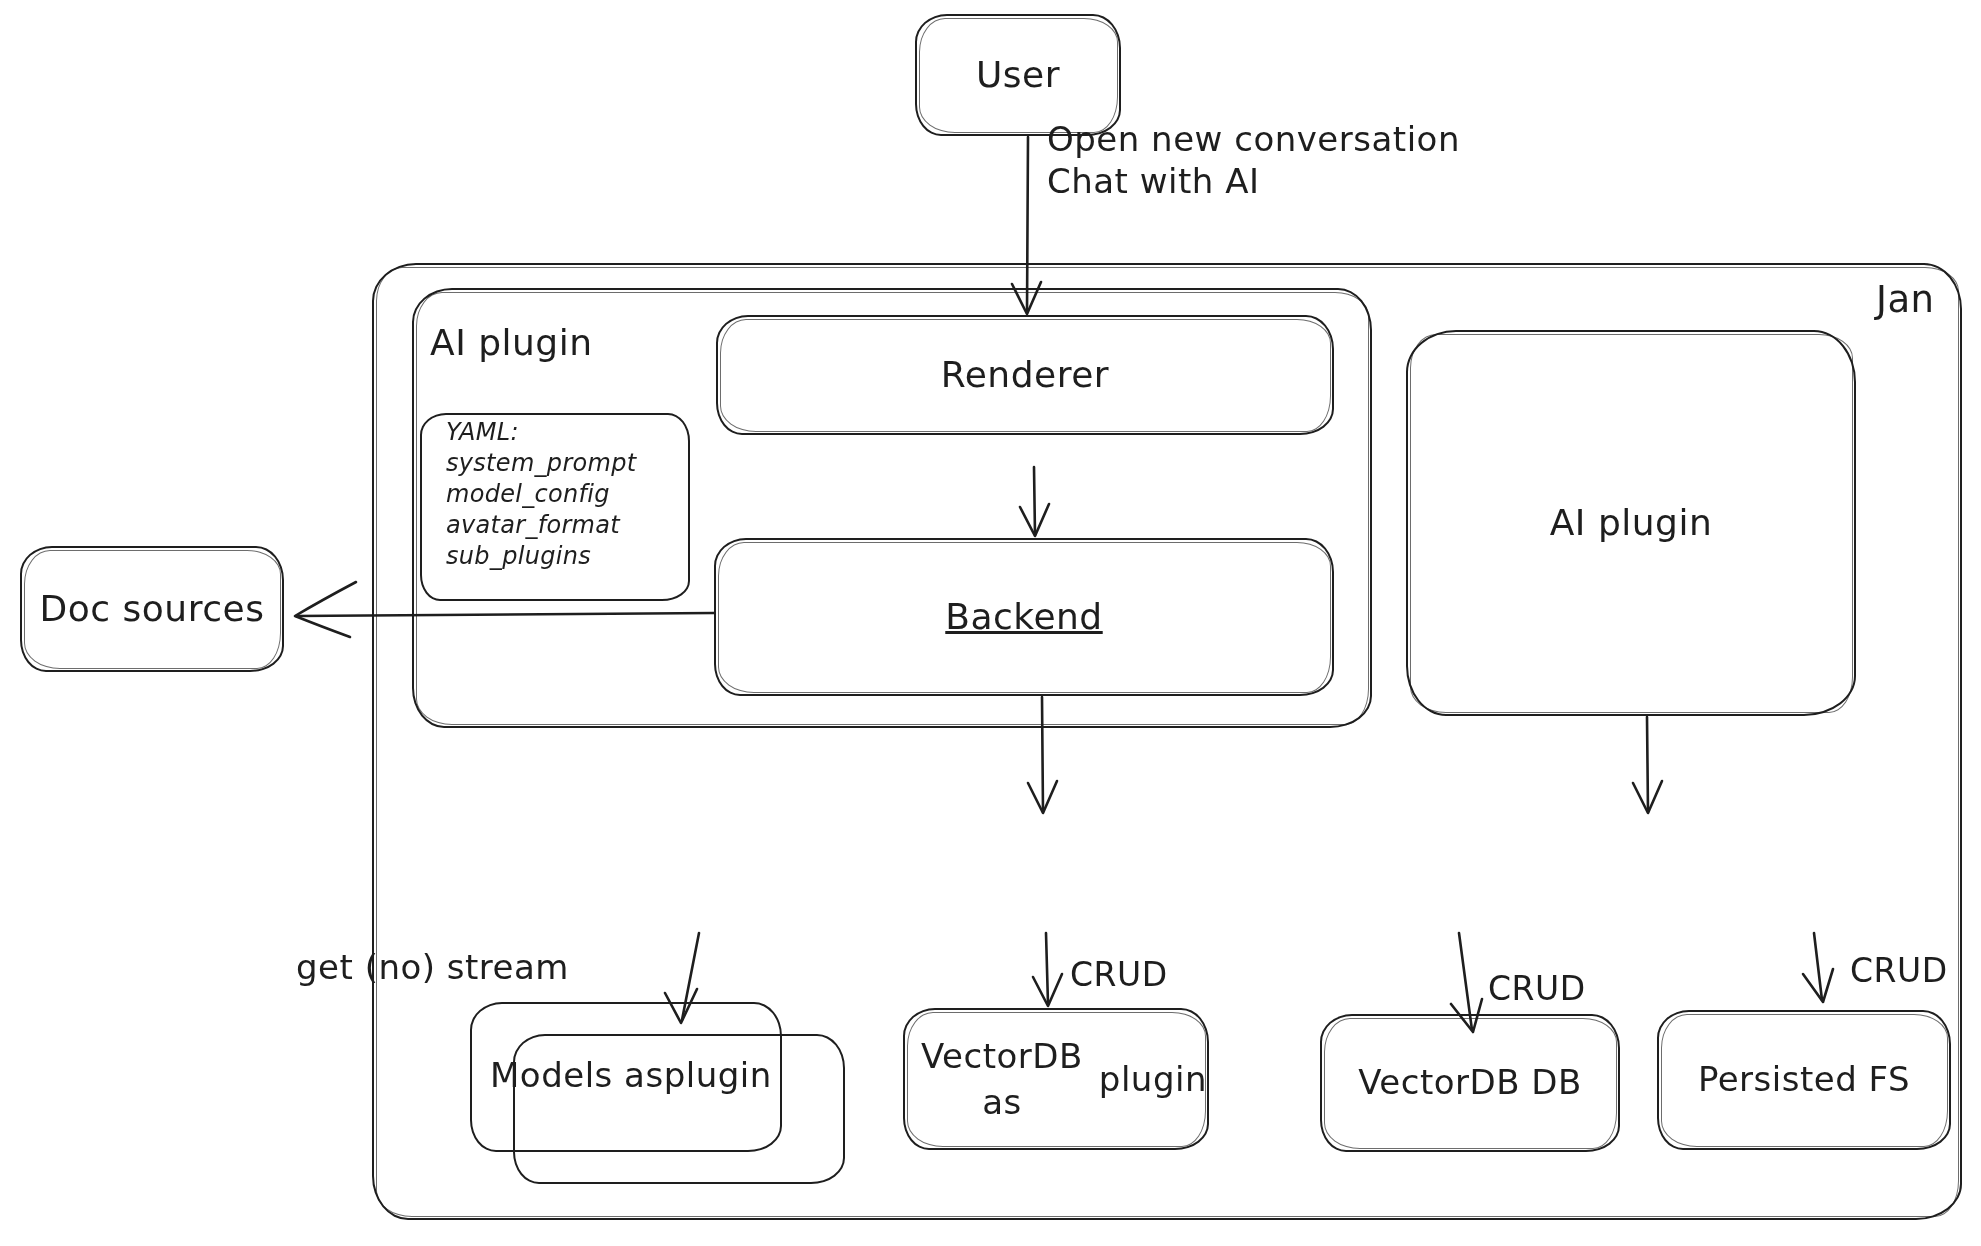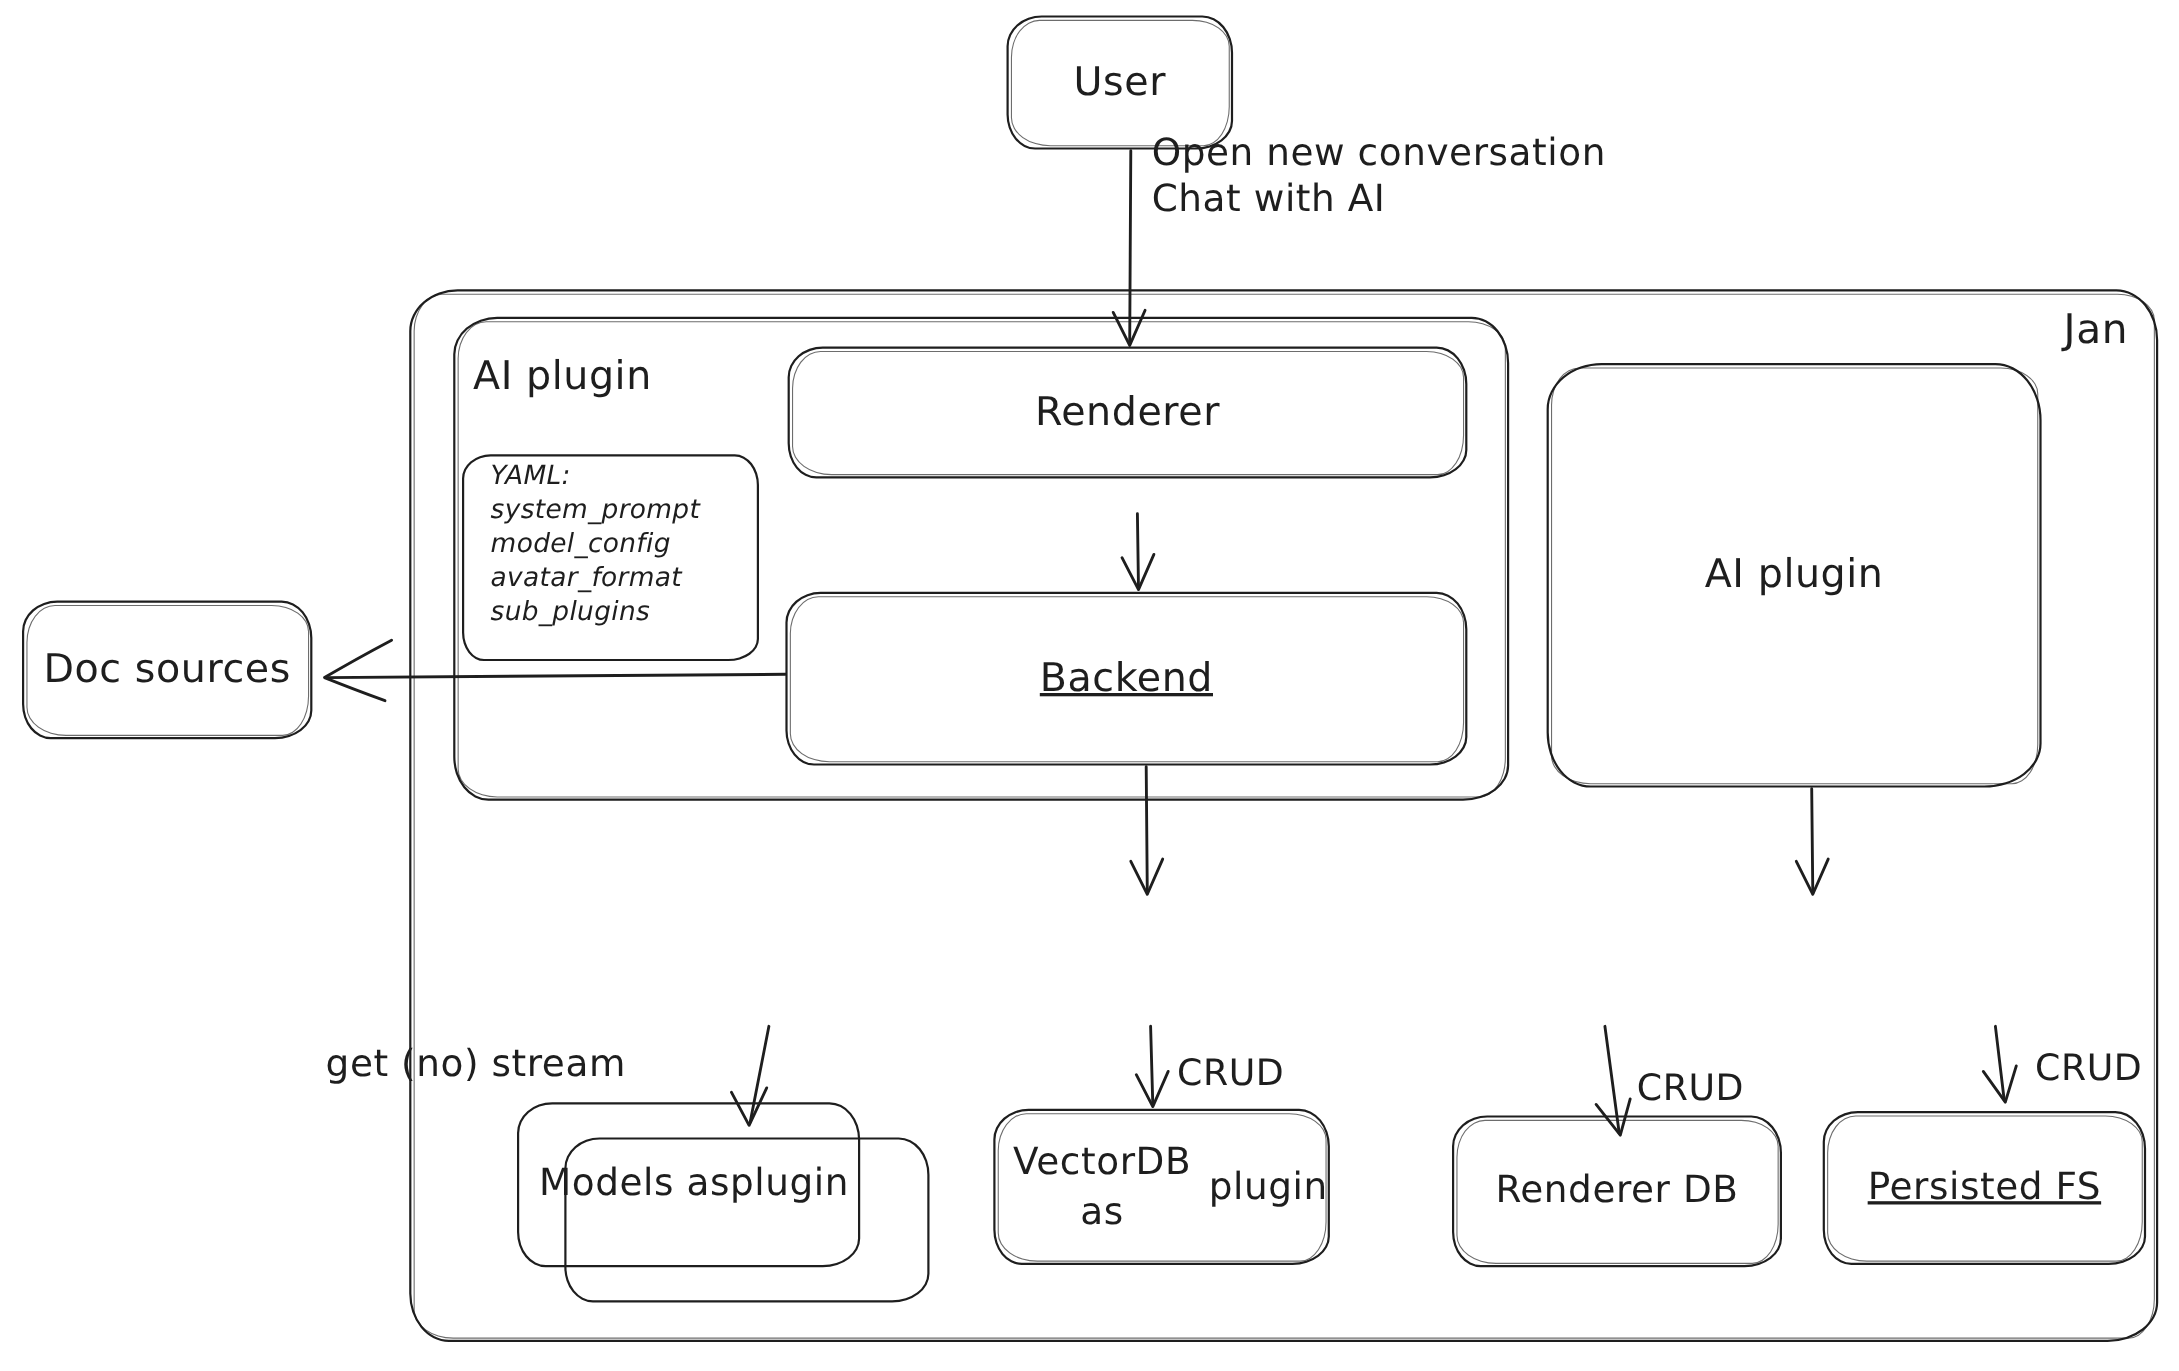--- a/index.html
+++ b/index.html
@@ -131,25 +131,25 @@
   </div>
 
   <div class="box" style="left:903px;top:1008px;width:306px;height:142px;">
     <div class="label-overlay" style="position:static;">
       <span class="lbl2">VectorDB as</span>
       <span class="lbl2">plugin</span>
     </div>
   </div>
 
   <div class="box" style="left:1320px;top:1014px;width:300px;height:138px;">
-    <span class="lbl" style="font-size:34px;">Renderer DB</span>
+    <span class="lbl" style="font-size:34px;">VectorDB DB</span>
   </div>
 
   <div class="box" style="left:1657px;top:1010px;width:294px;height:140px;">
-    <span class="lbl" style="font-size:34px;text-decoration:underline;">Persisted FS</span>
+    <span class="lbl" style="font-size:34px;">Persisted FS</span>
   </div>
 
   <div class="floating" style="left:1047px;top:118px;">
     <div>Open new conversation</div>
     <div>Chat with AI</div>
   </div>
   <div class="floating" style="left:296px;top:946px;">get (no) stream</div>
   <div class="floating crud" style="left:1070px;top:954px;">CRUD</div>
   <div class="floating crud" style="left:1488px;top:968px;">CRUD</div>
   <div class="floating crud" style="left:1850px;top:950px;">CRUD</div>

